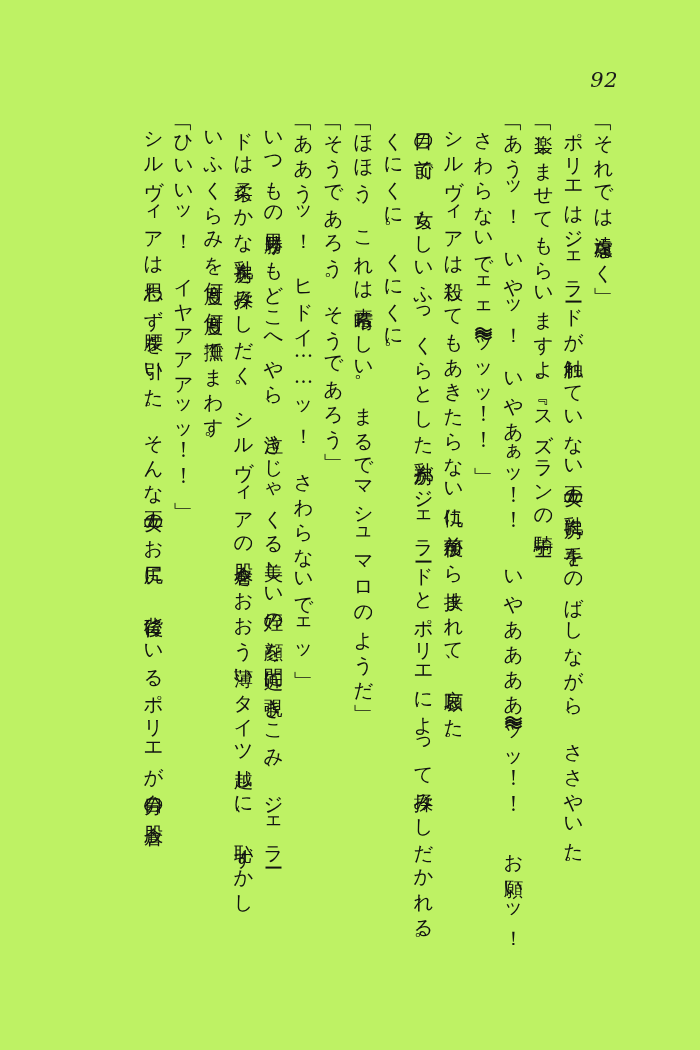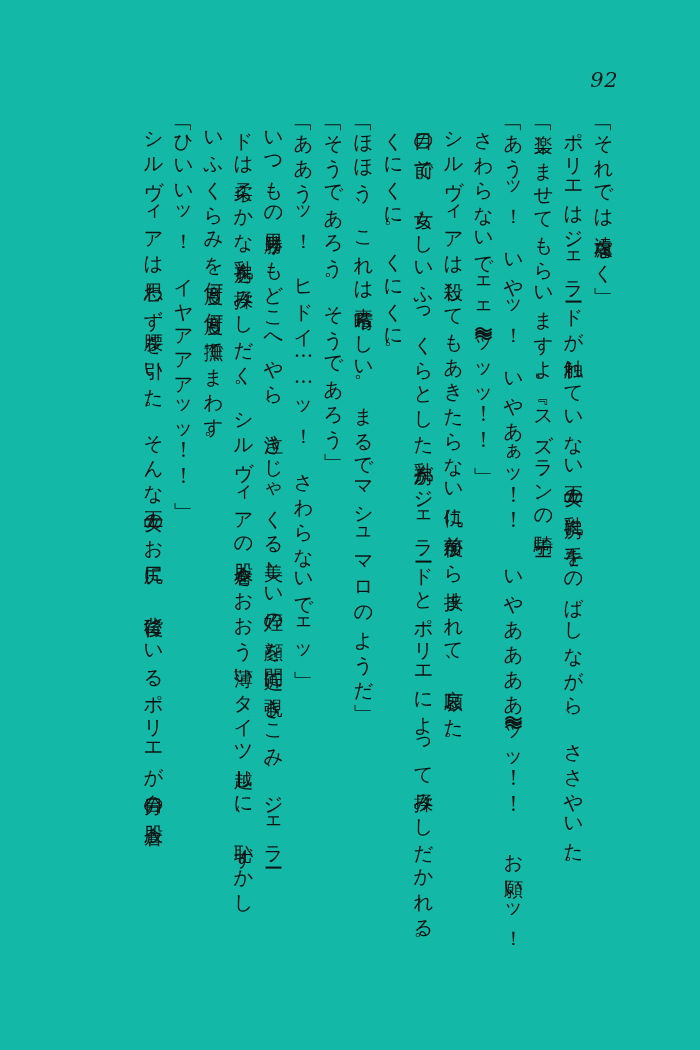--- a/index.html
+++ b/index.html
@@ -11,21 +11,21 @@
     width: 700px;
     height: 1050px;
     overflow: hidden;
     font-family: "DejaVu Serif", "Liberation Serif", serif;
     color: #0d0d0d;
   }
   .page {
     position: relative;
     width: 700px;
     height: 1050px;
-    background: #14b8a6;
+    background: #bef264;
     box-sizing: border-box;
   }
   .page-number {
     position: absolute;
     top: 68px;
     right: 82px;
     font-family: "DejaVu Serif", "Liberation Serif", serif;
     font-style: italic;
     font-size: 21px;
     color: #1a1a1a;

